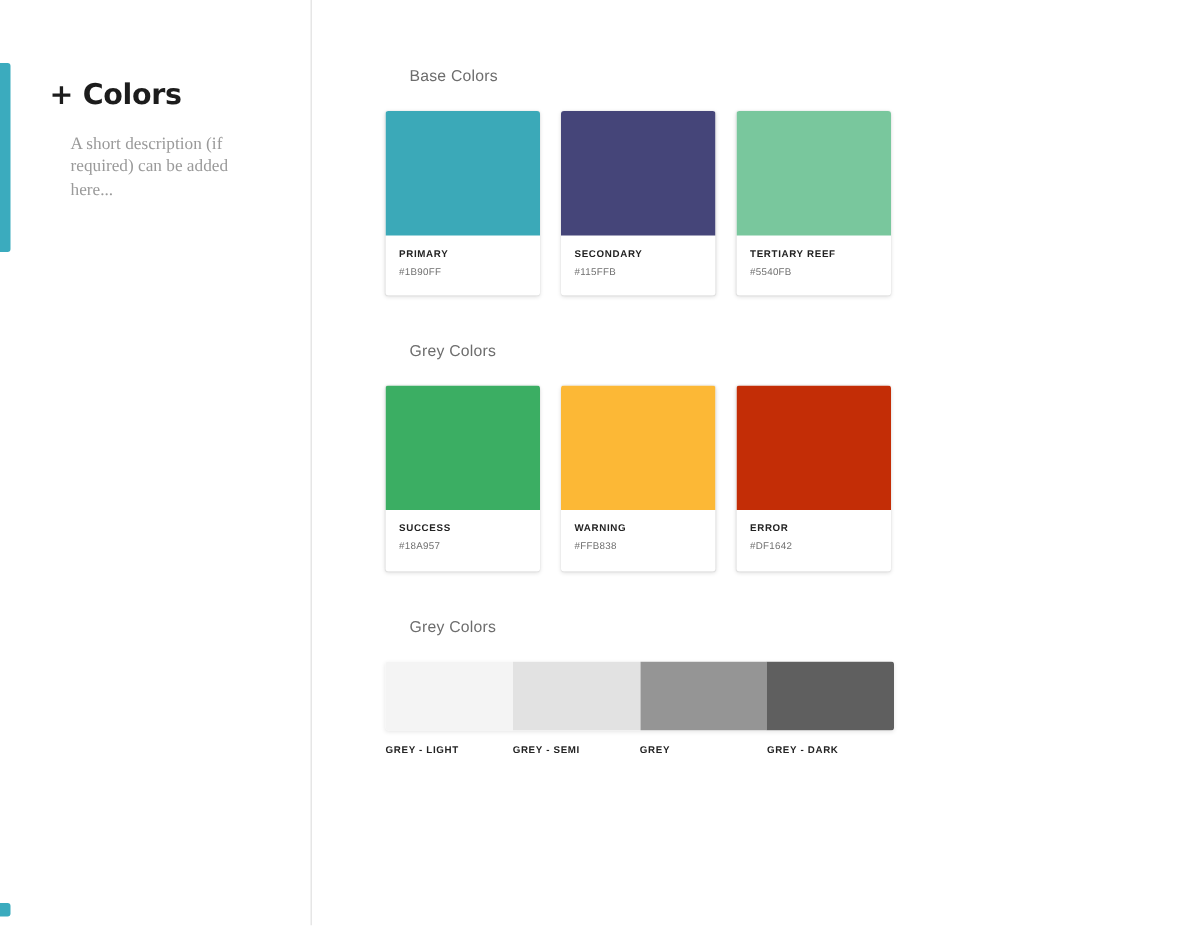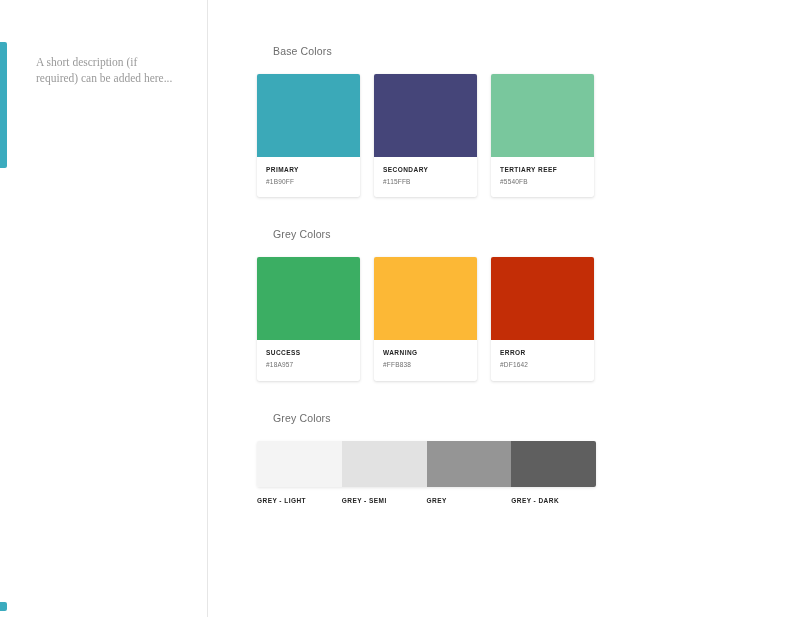--- a/index.html
+++ b/index.html
@@ -63,21 +63,21 @@
     letter-spacing: -0.2px;
     color: #1c1c1c;
     margin: 0 0 14px 0;
     line-height: 1.2;
   }
   .sidebar-desc {
     font-family: "Liberation Serif", serif;
     font-size: 11.5px;
     line-height: 1.35;
     color: #9a9a9a;
-    margin: 3px;
+    margin: 14px;
     max-width: 150px;
   }
 
   
   .content {
     flex: 1;
     height: 617px;
     padding: 45px 0 0 49px;
     background: #ffffff;
   }
@@ -158,20 +158,21 @@
 </style>
 </head>
 <body>
 
 <div class="page">
 
   <aside class="sidebar">
     <div class="accent-bar" style="background-color: rgb(59, 171, 190);"></div>
     <div class="accent-bar-bottom" style="background-color: rgb(59, 171, 190);"></div>
     <div class="sidebar-inner">
+      <h1 class="sidebar-title">+ Colors</h1>
       <p class="sidebar-desc">A short description (if required) can be added here...</p>
     </div>
   </aside>
 
   <main class="content">
 
     <section class="section">
       <h2 class="section-heading">Base Colors</h2>
       <div class="swatch-row">
 

